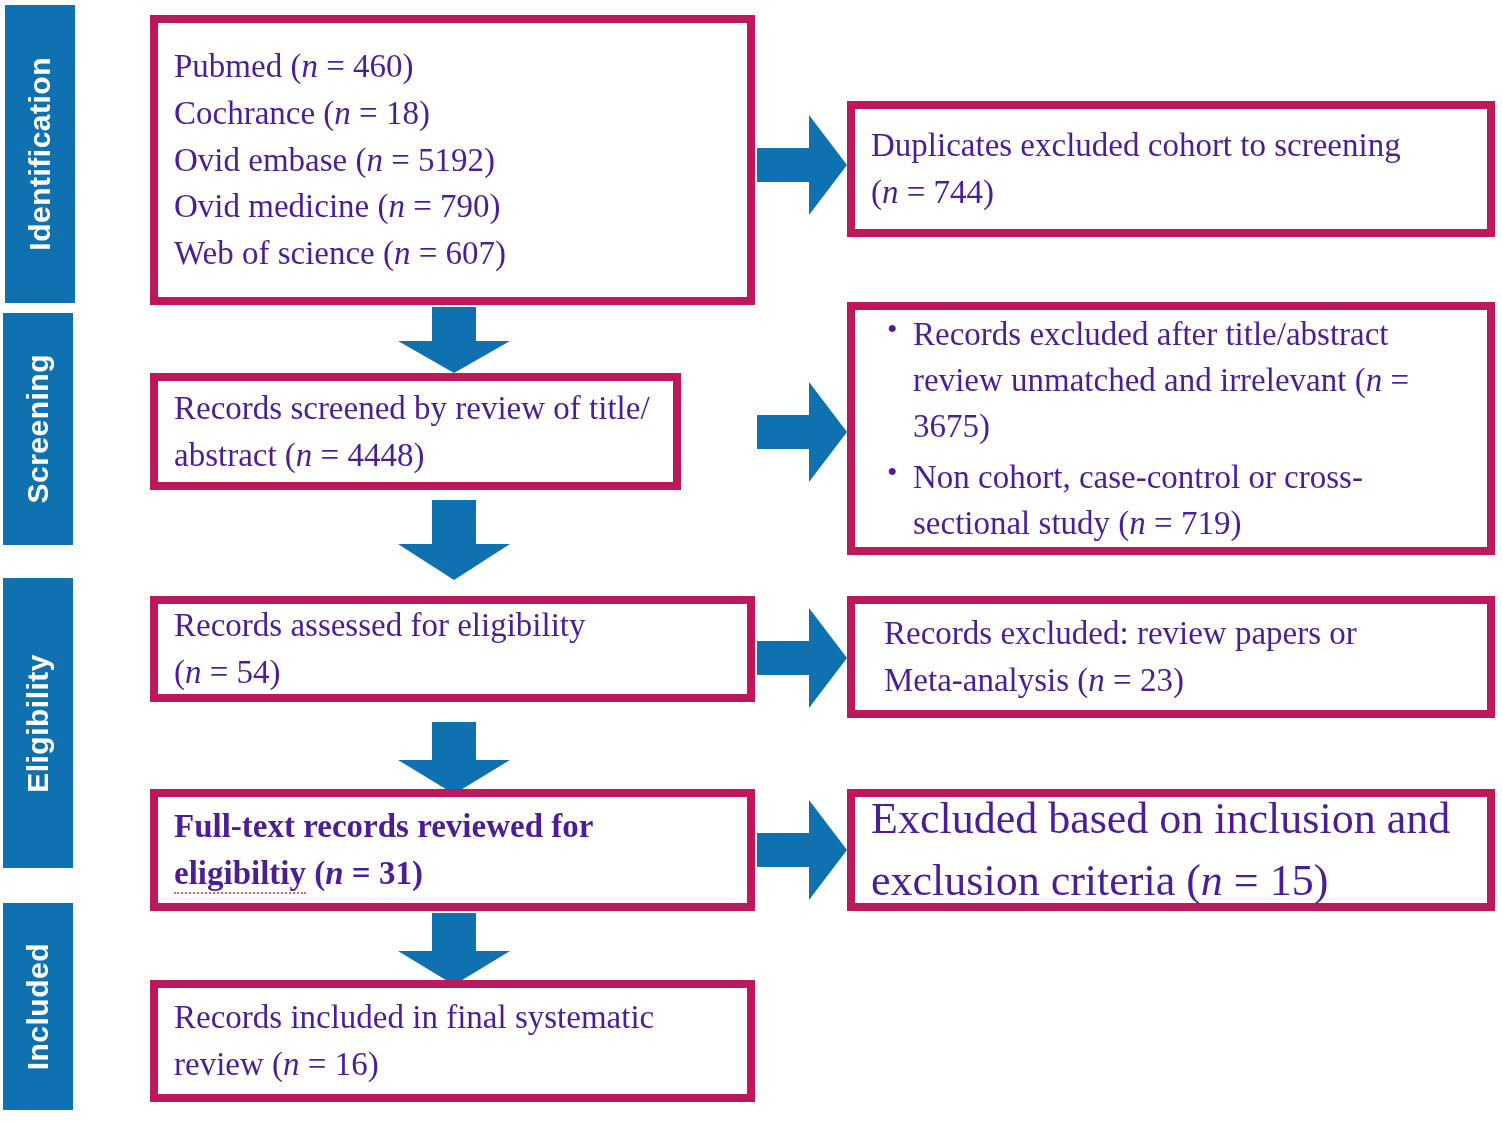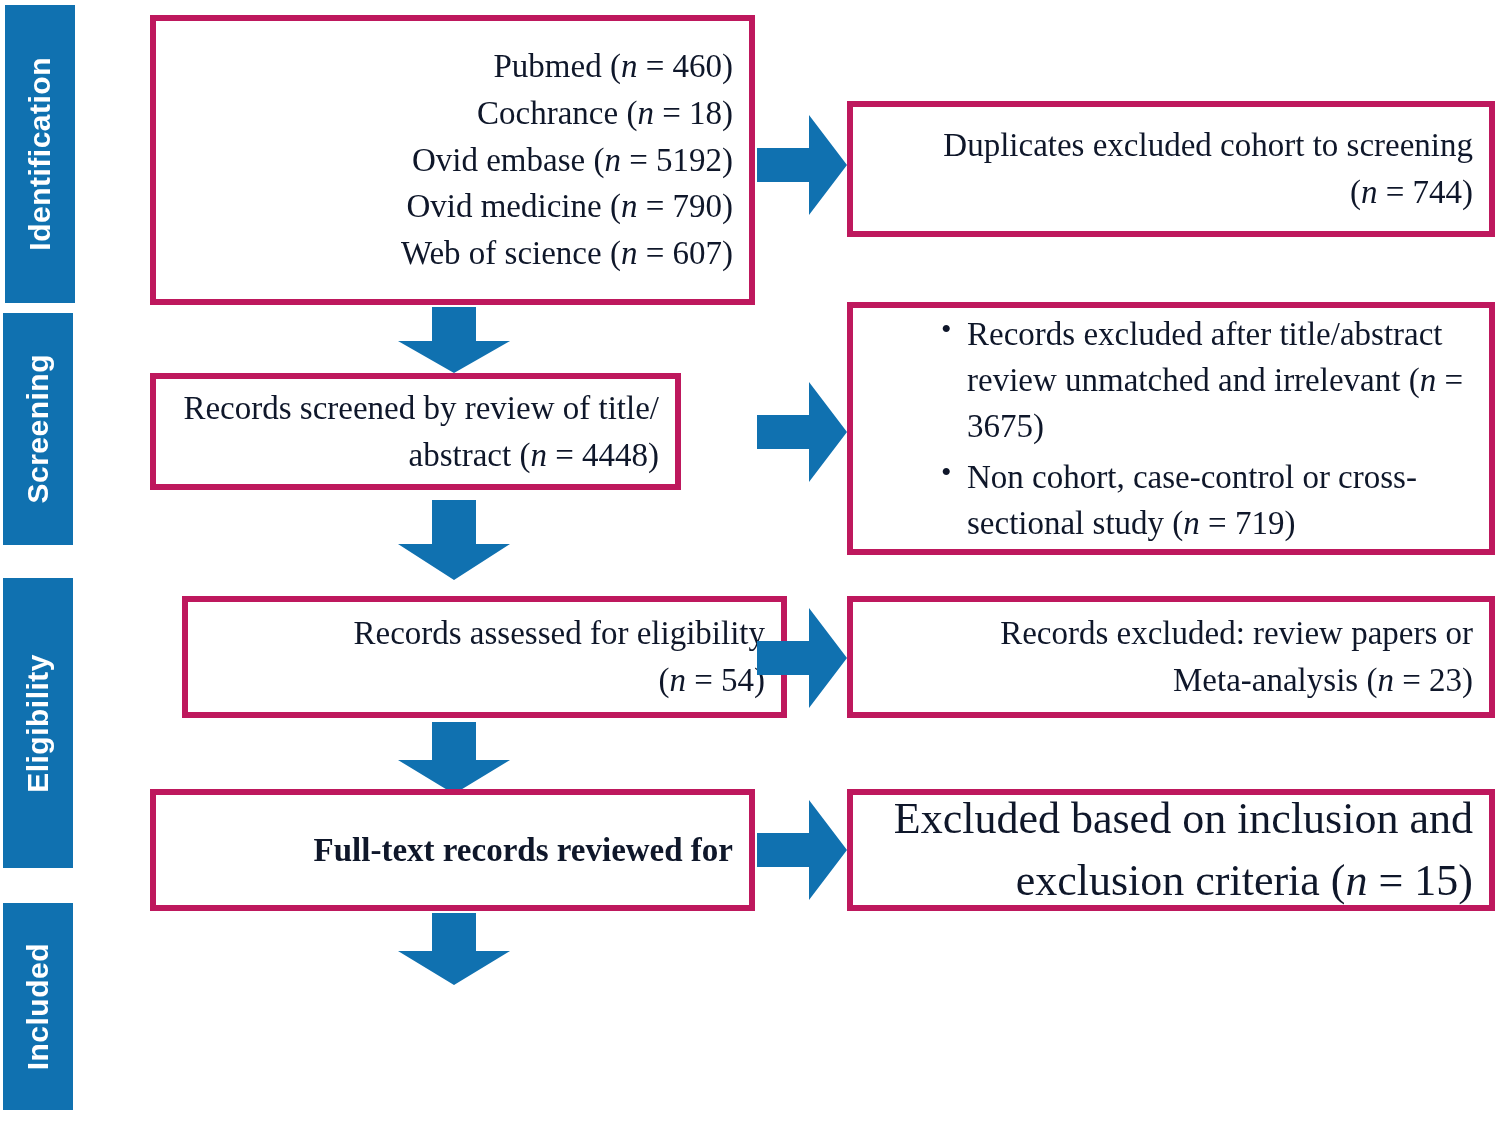--- a/index.html
+++ b/index.html
@@ -35,39 +35,38 @@
     transform: rotate(180deg);
     white-space: nowrap;
     line-height: 1;
   }
 
   
   .flow-box {
     position: absolute;
     box-sizing: border-box;
     background: #ffffff;
-    border: 6px solid #be185d;
-    color: #0f172a;
+    border: 8px solid #be185d;
+    color: #4c1d95;
     display: flex;
     flex-direction: column;
     justify-content: center;
-    align-items: flex-end;
   }
   .flow-box .line {
     line-height: 1.42;
     white-space: nowrap;
   }
   .flow-box.pad {
     padding: 6px 16px;
   }
 
   
   ul.bullets {
-    margin: 12px;
-    padding: 0 14px 0 46px;
+    margin: 0;
+    padding: 0 14px 0 58px;
     list-style: none;
   }
   ul.bullets li {
     position: relative;
     line-height: 1.40;
     margin: 0 0 4px 0;
   }
   ul.bullets li:last-child { margin-bottom: 0; }
   ul.bullets li::before {
     content: "\2022";
@@ -160,21 +159,21 @@
       </li>
     </ul>
   </div>
 
   <div class="arrow" style="left:398px; top:500px; width:112px; height:80px;">
     <svg width="112" height="80" viewBox="0 0 112 80">
       <polygon points="34,0 78,0 78,44 112,44 56,80 0,44 34,44" fill="#1071B0"></polygon>
     </svg>
   </div>
 
-  <div class="flow-box pad" style="left:150px; top:596px; width:605px; height:122px; font-size:33px;margin-left:32px;">
+  <div class="flow-box pad" style="left:150px; top:596px; width:605px; height:106px; font-size:33px;">
     <div class="line">Records assessed for eligibility</div>
     <div class="line">(<i>n</i> = 54)</div>
   </div>
 
   <div class="arrow" style="left:757px; top:608px; width:90px; height:100px;">
     <svg width="90" height="100" viewBox="0 0 90 100">
       <polygon points="0,33 52,33 52,0 90,50 52,100 52,67 0,67" fill="#1071B0"></polygon>
     </svg>
   </div>
 
@@ -184,33 +183,38 @@
   </div>
 
   <div class="arrow" style="left:398px; top:722px; width:112px; height:72px;">
     <svg width="112" height="72" viewBox="0 0 112 72">
       <polygon points="34,0 78,0 78,38 112,38 56,72 0,38 34,38" fill="#1071B0"></polygon>
     </svg>
   </div>
 
   <div class="flow-box pad" style="left:150px; top:789px; width:605px; height:122px; font-size:33px;font-weight:bold;">
     <div class="line">Full-text records reviewed for</div>
+    <div class="line"><span class="squiggle">eligibiltiy</span> (<i>n</i> = 31)</div>
   </div>
 
   <div class="arrow" style="left:757px; top:800px; width:90px; height:100px;">
     <svg width="90" height="100" viewBox="0 0 90 100">
       <polygon points="0,33 52,33 52,0 90,50 52,100 52,67 0,67" fill="#1071B0"></polygon>
     </svg>
   </div>
 
   <div class="flow-box pad" style="left:847px; top:789px; width:648px; height:122px; font-size:44px;">
     <div class="line">Excluded based on inclusion and</div>
     <div class="line">exclusion criteria (<i>n</i> = 15)</div>
   </div>
 
   <div class="arrow" style="left:398px; top:913px; width:112px; height:72px;">
     <svg width="112" height="72" viewBox="0 0 112 72">
       <polygon points="34,0 78,0 78,38 112,38 56,72 0,38 34,38" fill="#1071B0"></polygon>
     </svg>
   </div>
 
+  <div class="flow-box pad" style="left:150px; top:980px; width:605px; height:122px; font-size:33px;">
+    <div class="line">Records included in final systematic</div>
+    <div class="line">review (<i>n</i> = 16)</div>
+  </div>
 
 </div>
 
 </body></html>

